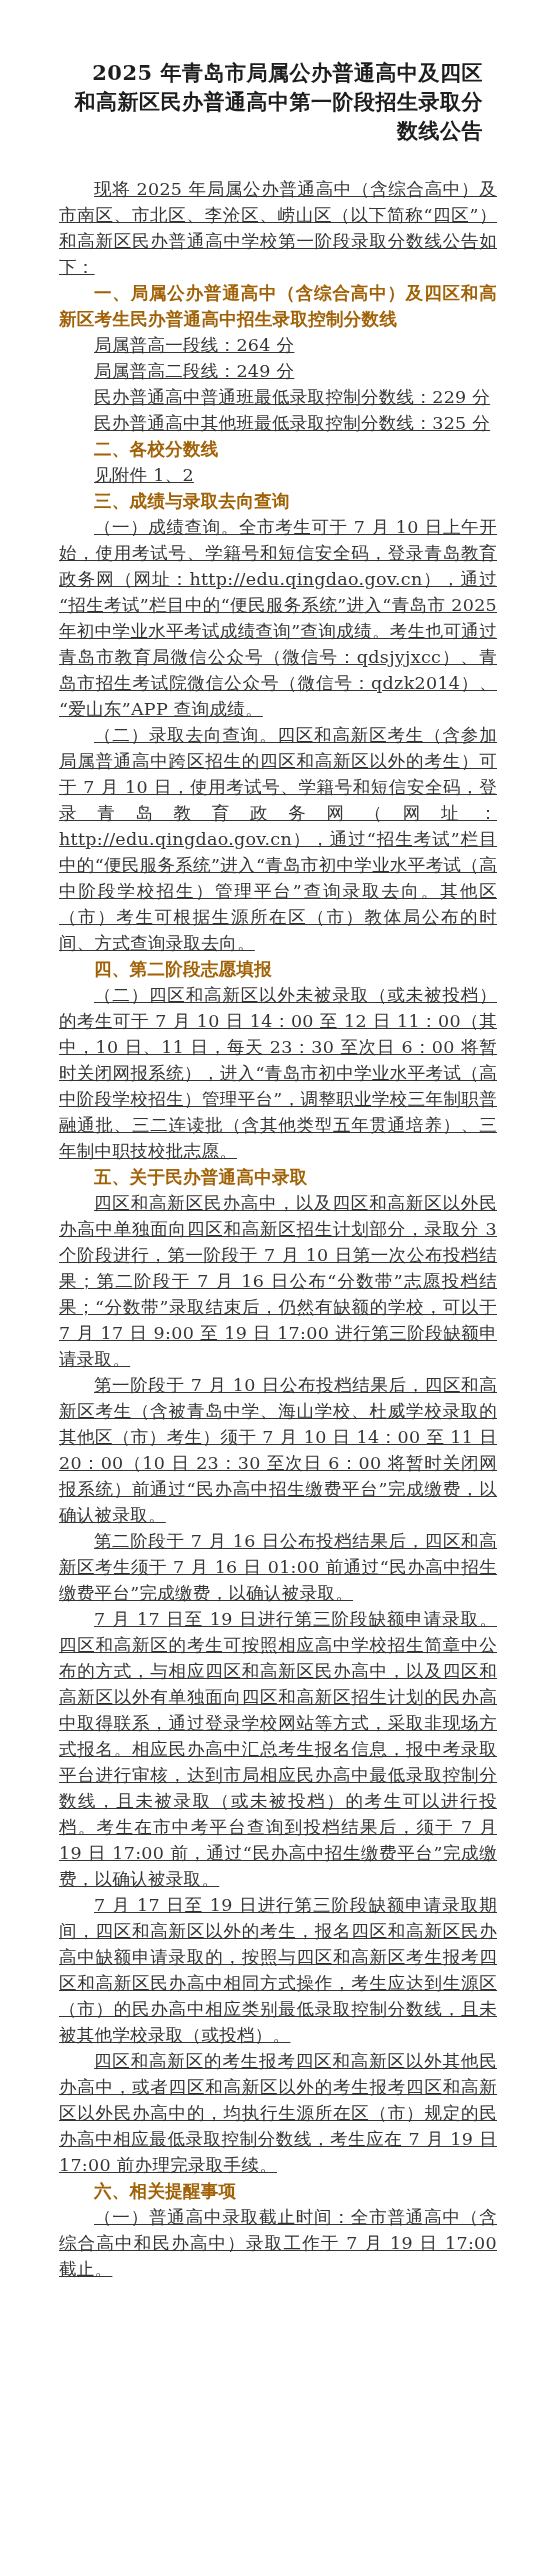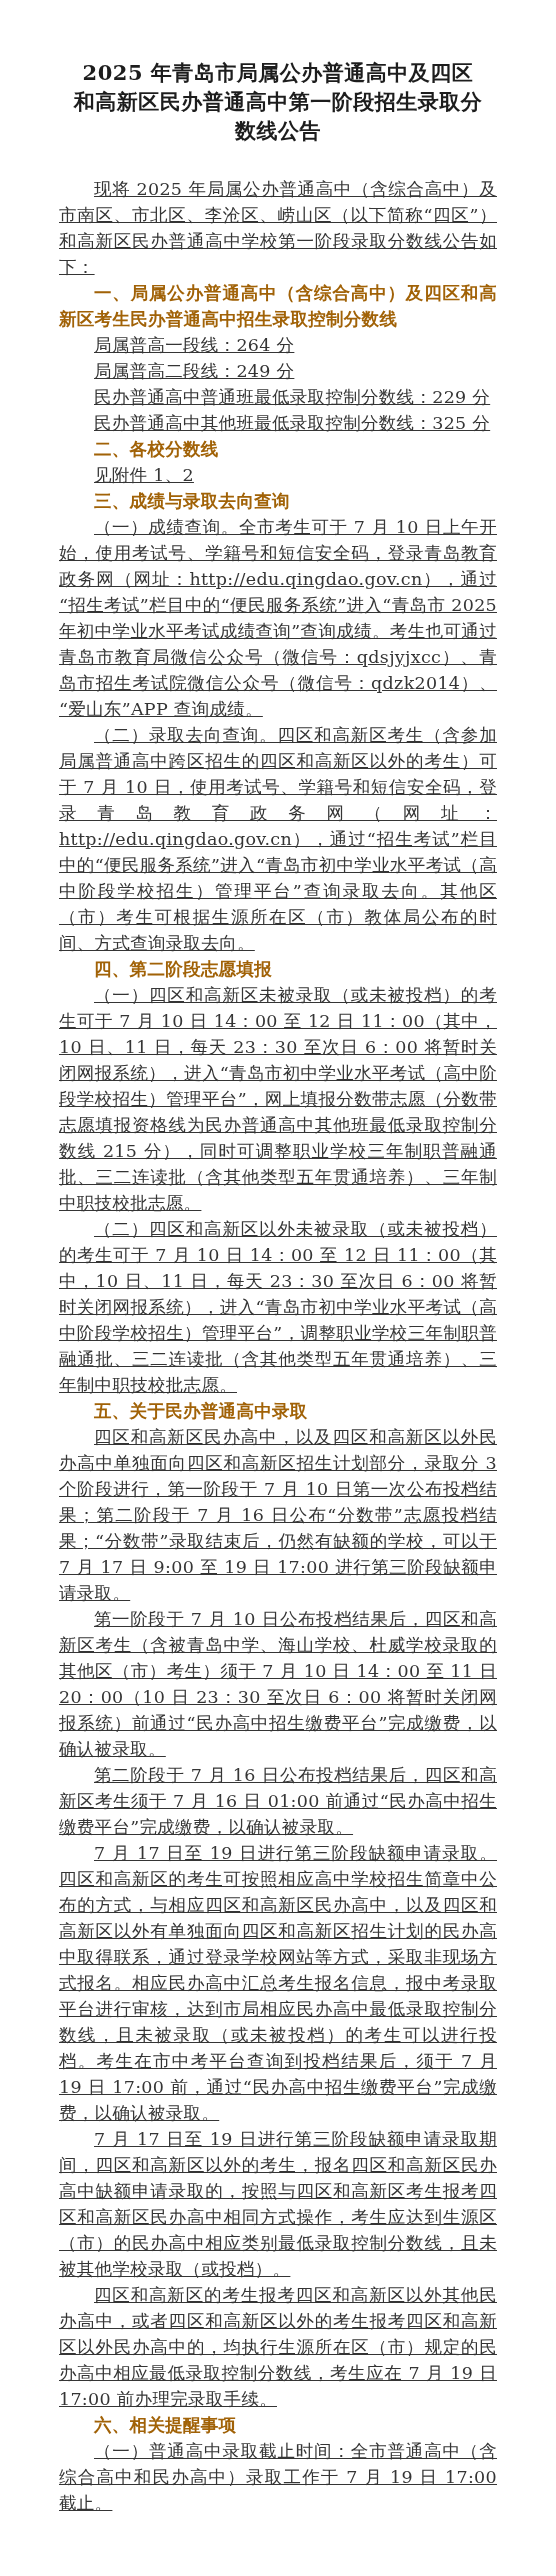--- a/index.html
+++ b/index.html
@@ -18,21 +18,21 @@
     color: #353535;
     font-family: "DejaVu Serif", "Liberation Serif", serif;
     overflow: hidden;
   }
   .doc-title {
     max-width: 410px;
     margin: 0 auto 31px auto;
     font-size: 21px;
     line-height: 29px;
     font-weight: 700;
-    text-align: center;
+    text-align: right;
     color: #1d1d1d;
     letter-spacing: 0.5px;
   }
   .para {
     margin: 0;
     font-size: 17.5px;
     line-height: 26px;
     text-indent: 2em;
     text-align: justify;
     letter-spacing: 0.3px;
@@ -75,21 +75,20 @@
   </section>
 
   <section>
     <h2 class="heading">三、成绩与录取去向查询</h2>
     <p class="para">（一）成绩查询。全市考生可于 7 月 10 日上午开始，使用考试号、学籍号和短信安全码，登录青岛教育政务网（网址：http://edu.qingdao.gov.cn），通过“招生考试”栏目中的“便民服务系统”进入“青岛市 2025 年初中学业水平考试成绩查询”查询成绩。考生也可通过青岛市教育局微信公众号（微信号：qdsjyjxcc）、青岛市招生考试院微信公众号（微信号：qdzk2014）、“爱山东”APP 查询成绩。</p>
     <p class="para">（二）录取去向查询。四区和高新区考生（含参加局属普通高中跨区招生的四区和高新区以外的考生）可于 7 月 10 日，使用考试号、学籍号和短信安全码，登录青岛教育政务网（网址：http://edu.qingdao.gov.cn），通过“招生考试”栏目中的“便民服务系统”进入“青岛市初中学业水平考试（高中阶段学校招生）管理平台”查询录取去向。其他区（市）考生可根据生源所在区（市）教体局公布的时间、方式查询录取去向。</p>
   </section>
 
   <section>
     <h2 class="heading">四、第二阶段志愿填报</h2>
-    <p class="para">（一）四区和高新区未被录取（或未被投档）的考生可于 7 月 10 日 14：00 至 12 日 11：00（其中，10 日、11 日，每天 23：30 至次日 6：00 将暂时关闭网报系统），进入“青岛市初中学业水平考试（高中阶段学校招生）管理平台”，网上填报分数带志愿（分数带志愿填报资格线为民办普通高中其他班最低录取控制分数线 215 分），同时可调整职业学校三年制职普融通批、三二连读批（含其他类型五年贯通培养）、三年制中职技校批志愿。</p>
     <p class="para">（二）四区和高新区以外未被录取（或未被投档）的考生可于 7 月 10 日 14：00 至 12 日 11：00（其中，10 日、11 日，每天 23：30 至次日 6：00 将暂时关闭网报系统），进入“青岛市初中学业水平考试（高中阶段学校招生）管理平台”，调整职业学校三年制职普融通批、三二连读批（含其他类型五年贯通培养）、三年制中职技校批志愿。</p>
   </section>
 
   <section>
     <h2 class="heading">五、关于民办普通高中录取</h2>
     <p class="para">四区和高新区民办高中，以及四区和高新区以外民办高中单独面向四区和高新区招生计划部分，录取分 3 个阶段进行，第一阶段于 7 月 10 日第一次公布投档结果；第二阶段于 7 月 16 日公布“分数带”志愿投档结果；“分数带”录取结束后，仍然有缺额的学校，可以于 7 月 17 日 9:00 至 19 日 17:00 进行第三阶段缺额申请录取。</p>
     <p class="para">第一阶段于 7 月 10 日公布投档结果后，四区和高新区考生（含被青岛中学、海山学校、杜威学校录取的其他区（市）考生）须于 7 月 10 日 14：00 至 11 日 20：00（10 日 23：30 至次日 6：00 将暂时关闭网报系统）前通过“民办高中招生缴费平台”完成缴费，以确认被录取。</p>
     <p class="para">第二阶段于 7 月 16 日公布投档结果后，四区和高新区考生须于 7 月 16 日 01:00 前通过“民办高中招生缴费平台”完成缴费，以确认被录取。</p>
     <p class="para">7 月 17 日至 19 日进行第三阶段缺额申请录取。四区和高新区的考生可按照相应高中学校招生简章中公布的方式，与相应四区和高新区民办高中，以及四区和高新区以外有单独面向四区和高新区招生计划的民办高中取得联系，通过登录学校网站等方式，采取非现场方式报名。相应民办高中汇总考生报名信息，报中考录取平台进行审核，达到市局相应民办高中最低录取控制分数线，且未被录取（或未被投档）的考生可以进行投档。考生在市中考平台查询到投档结果后，须于 7 月 19 日 17:00 前，通过“民办高中招生缴费平台”完成缴费，以确认被录取。</p>
     <p class="para">7 月 17 日至 19 日进行第三阶段缺额申请录取期间，四区和高新区以外的考生，报名四区和高新区民办高中缺额申请录取的，按照与四区和高新区考生报考四区和高新区民办高中相同方式操作，考生应达到生源区（市）的民办高中相应类别最低录取控制分数线，且未被其他学校录取（或投档）。</p>

